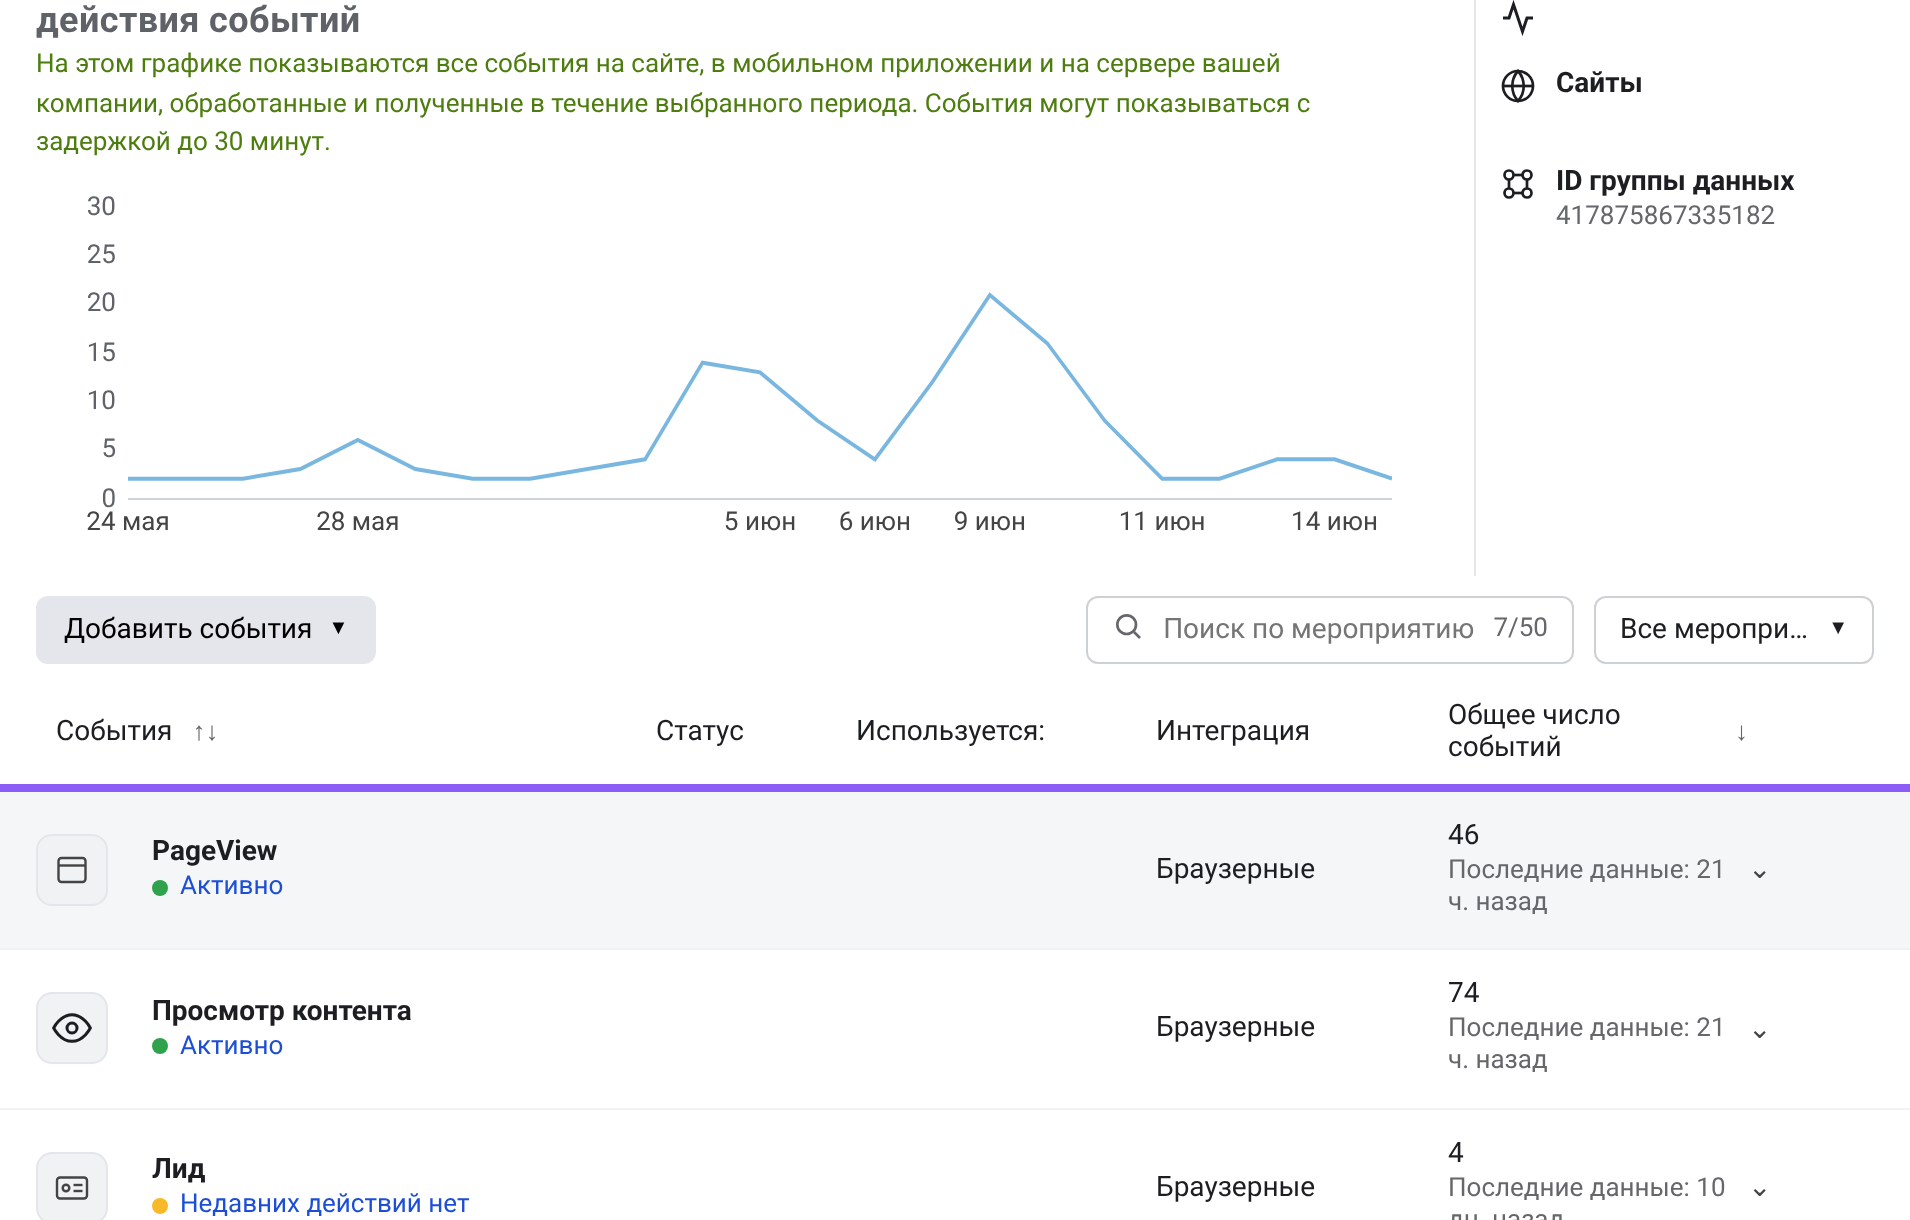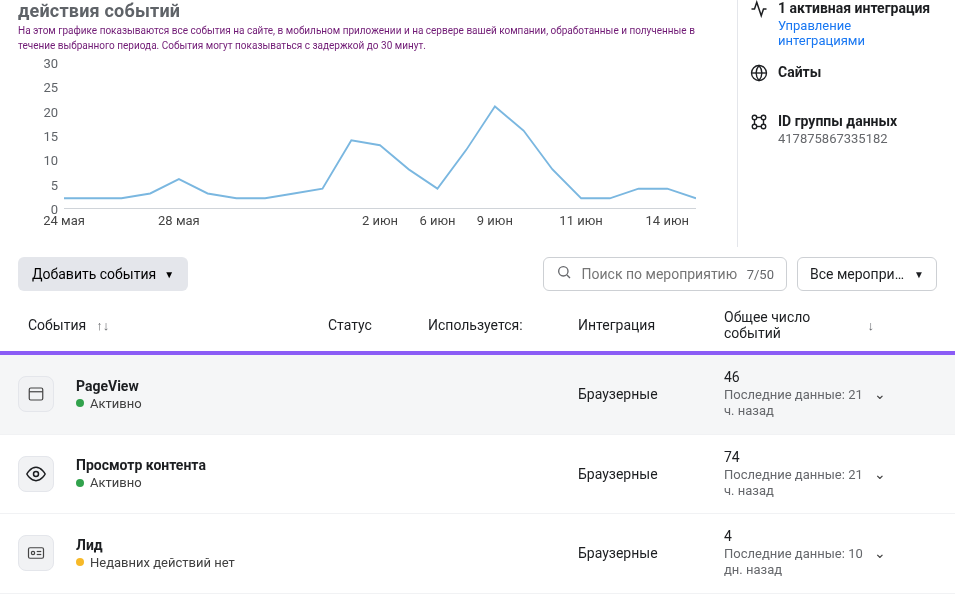--- a/index.html
+++ b/index.html
@@ -1,21 +1,21 @@
 <!DOCTYPE html>
 <html><head>
   <meta charset="utf-8">
   <style>
     * { margin:0; padding:0; box-sizing:border-box; }
     body { font-family:-apple-system,BlinkMacSystemFont,"Segoe UI",Roboto,Helvetica,Arial,sans-serif; background:#fff; color:#1c1e21; width:955px; height:610px; overflow:hidden; }
     .top { display:flex; padding:0 18px;gap:21px; }
     .main-col { flex:1; padding-right:20px; }
     .side-col { width:200px; padding-left:12px; border-left:1px solid #e4e6eb; }
     h1.truncated { font-size:18px; font-weight:700; color:#5f6368; margin:0 0 2px 0; letter-spacing:.2px; }
-    .desc { font-size:10px; color:#701a75; line-height:1.5; margin-bottom:10px; max-width:760px; }
+    .desc { font-size:13px; color:#4d7c0f; line-height:1.5; margin-bottom:22px; max-width:760px; }
     .chart { position:relative; height:170px; margin-bottom:14px; }
     .ylabels { position:absolute; left:0; top:0; height:146px; width:46px; }
     .ylabels span { position:absolute; right:6px; font-size:13px; color:#5f6368; transform:translateY(-50%); }
     .plot { position:absolute; left:46px; right:0; top:0; height:146px; border-bottom:1px solid #d0d4d9; }
     .plot svg { width:100%; height:100%; display:block; }
     .xlabels { position:absolute; left:46px; right:0; top:150px; height:20px; }
     .xlabels span { position:absolute; font-size:13px; color:#444; transform:translateX(-50%); white-space:nowrap; }
     .side-row { display:flex; align-items:flex-start; gap:10px; margin-bottom:16px; }
     .side-ic { width:18px; height:18px; flex:none; display:flex; align-items:center; justify-content:center; color:#1c1e21; }
     .side-title { font-size:14px; font-weight:700; }
@@ -34,21 +34,21 @@
     .c-status { width:100px; }
     .c-used { width:150px; }
     .c-int { width:146px; }
     .c-total { width:150px; }
     .c-exp { width:30px; }
     .sort-ic { font-size:13px; color:#65676b; }
     .row { display:flex; align-items:center; padding:14px 18px; border-bottom:1px solid #f1f2f4; font-size:14px; }
     .row.hl { background:#f5f6f7; }
     .evt-ic { width:36px; height:36px; border-radius:8px; background:#f1f2f4; display:flex; align-items:center; justify-content:center; margin-right:12px; border:1px solid #e4e6eb; }
     .evt-name { font-weight:700; font-size:14px; }
-    .evt-status { font-size:13px; color:#404040; display:flex; align-items:center; gap:6px; margin-top:2px; }
+    .evt-status { font-size:13px; color:#1d4ed8; display:flex; align-items:center; gap:6px; margin-top:2px; }
     .dot { width:8px; height:8px; border-radius:50%; }
     .dot.green { background:#31a24c; }
     .dot.amber { background:#f7b928; }
     .total-num { font-size:14px; }
     .total-time { font-size:13px; color:#65676b; margin-top:2px; line-height:1.25; }
     .chev { font-size:14px; color:#444; }
     .ellipsis { white-space:nowrap; overflow:hidden; text-overflow:ellipsis; }
   </style>
 </head>
 <body>
@@ -68,39 +68,35 @@
           <span style="top: 0px;">30</span>
         </div>
       <div class="plot">
           <svg id="plotsvg" viewBox="0 0 720 146" preserveAspectRatio="none">
             <polyline points="0,136.26666666666668 32.72727272727273,136.26666666666668 65.45454545454545,136.26666666666668 98.18181818181817,131.4 130.9090909090909,116.80000000000001 163.63636363636363,131.4 196.36363636363635,136.26666666666668 229.0909090909091,136.26666666666668 261.8181818181818,131.4 294.54545454545456,126.53333333333333 327.27272727272725,77.86666666666666 360,82.73333333333333 392.7272727272727,107.06666666666668 425.4545454545455,126.53333333333333 458.1818181818182,87.6 490.9090909090909,43.800000000000004 523.6363636363636,68.13333333333334 556.3636363636364,107.06666666666668 589.0909090909091,136.26666666666668 621.8181818181819,136.26666666666668 654.5454545454545,126.53333333333333 687.2727272727273,126.53333333333333 720,136.26666666666668" fill="none" stroke="#7ab7e0" stroke-width="2"></polyline>
           </svg>
         </div>
       <div class="xlabels" id="xlabels">
           <span style="left: 0%;">24 мая</span>
           <span style="left: 18.1818%;">28 мая</span>
-          <span style="left: 50%;">2 июн</span>
+          <span style="left: 50%;">5 июн</span>
           <span style="left: 59.0909%;">6 июн</span>
           <span style="left: 68.1818%;">9 июн</span>
           <span style="left: 81.8182%;">11 июн</span>
           <span style="left: 95.4545%;">14 июн</span>
         </div>
     </div>
   </div>
   <div class="side-col">
     <div class="side-row">
       <div class="side-ic">
           <svg width="18" height="18" viewBox="0 0 24 24" fill="none" stroke="currentColor" stroke-width="2">
             <polyline points="22 12 18 12 15 21 9 3 6 12 2 12"></polyline>
           </svg>
         </div>
-      <div>
-        <div class="side-title">1 активная интеграция</div>
-        <div class="side-link">Управление интеграциями</div>
-      </div>
     </div>
     <div class="side-row">
       <div class="side-ic">
           <svg width="18" height="18" viewBox="0 0 24 24" fill="none" stroke="currentColor" stroke-width="1.8">
             <circle cx="12" cy="12" r="10"></circle>
             <line x1="2" y1="12" x2="22" y2="12"></line>
             <path d="M12 2a15 15 0 0 1 0 20a15 15 0 0 1 0-20z"></path>
           </svg>
         </div>
       <div>

